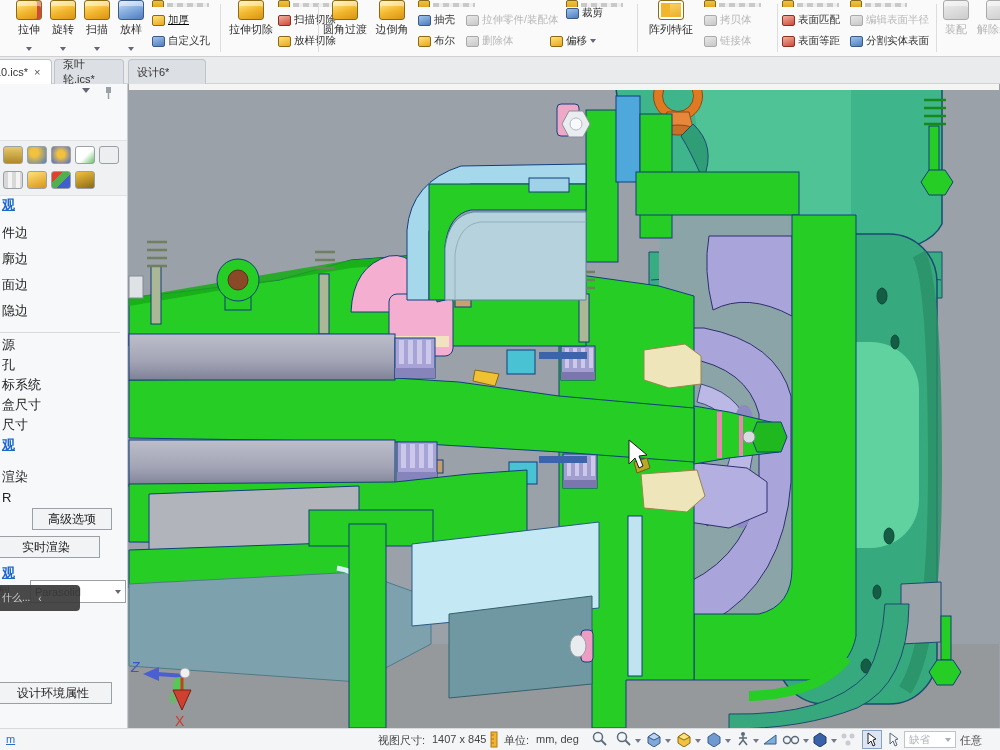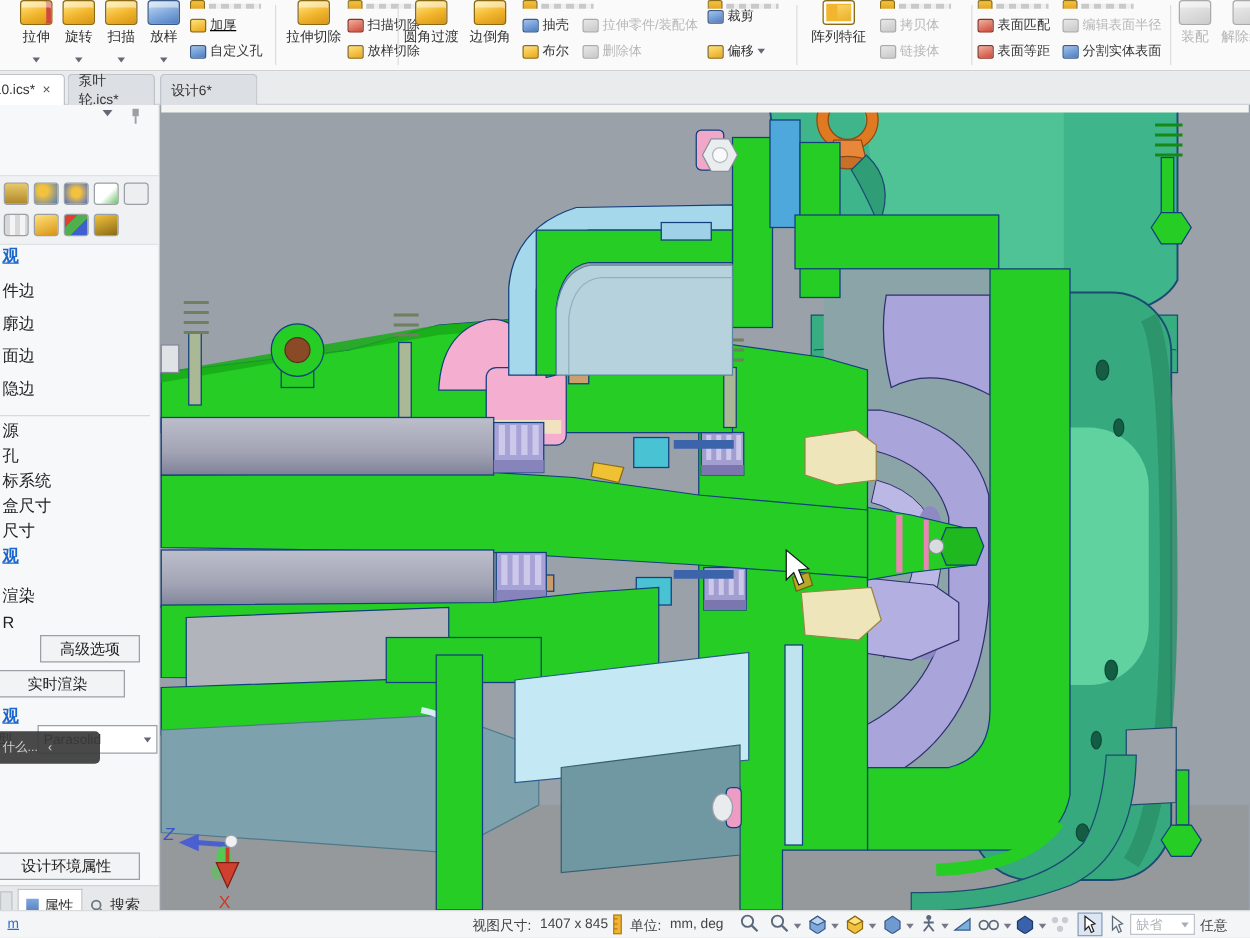--- a/index.html
+++ b/index.html
@@ -148,21 +148,21 @@
       <div class="slabel dis">删除体</div>
     </div>
     <div class="stub" style="left:566px;">
         <div class="si"></div>
         <div class="st"></div>
       </div>
     <div class="smallbtn" style="left:566px;top:4px;">
       <div class="sicon2 blue"></div>
       <div class="slabel">裁剪</div>
     </div>
-    <div class="smallbtn" style="left:566px;top:32px;">
+    <div class="smallbtn" style="left:550px;top:32px;">
       <div class="sicon2"></div>
       <div class="slabel">偏移</div>
       <span class="chev" style="margin-top:0;"></span>
     </div>
     <div class="rdiv" style="left:637px;"></div>
 
     <div class="bigbtn" style="left:644px;width:54px;">
       <div class="bicon" style="background:linear-gradient(160deg,#ffe27a,#e8a81e); box-shadow:inset 0 0 0 2px #fff, inset 8px 0 0 3px #f2b62e;"></div>
       <div class="blabel">阵列特征</div>
     </div>
@@ -273,34 +273,20 @@
       <span>Parasolid</span>
       <span class="chev" style="margin:0;"></span>
     </div>
     <div class="tooltipbox" style="left:-6px;top:501px;width:86px;height:26px;">
       <span>什么...</span>
         <span>‹</span>
     </div>
 
     <div class="pbtn" style="left:-6px;top:598px;width:118px;">设计环境属性</div>
 
-    <div class="ptabs">
-      <div class="abs" style="left:0;top:4px;width:10px;height:24px;background:#dfe2e5;border:1px solid #bfc4ca;"></div>
-      <div class="ptab active" style="left:14px;">
-        <span style="width:10px;height:12px;background:linear-gradient(#7fa8dc,#4f7cc0);display:inline-block;"></span>
-        <span>属性</span>
-      </div>
-      <div class="ptab" style="left:66px;">
-        <svg width="12" height="12">
-            <circle cx="5" cy="5" r="3.5" fill="none" stroke="#6a7684" stroke-width="1.4"></circle>
-            <line x1="8" y1="8" x2="11" y2="11" stroke="#6a7684" stroke-width="1.4"></line>
-          </svg>
-        <span>搜索</span>
-      </div>
-    </div>
   </div>
 
   <div id="viewport">
   <svg width="872" height="644" viewBox="0 0 870 644">
     <defs>
       <linearGradient id="gcyl" x1="0" y1="0" x2="0" y2="1">
         <stop offset="0" stop-color="#bcbecb"></stop>
             <stop offset="0.6" stop-color="#a2a4b5"></stop>
             <stop offset="1" stop-color="#7e8197"></stop>
       </linearGradient>

